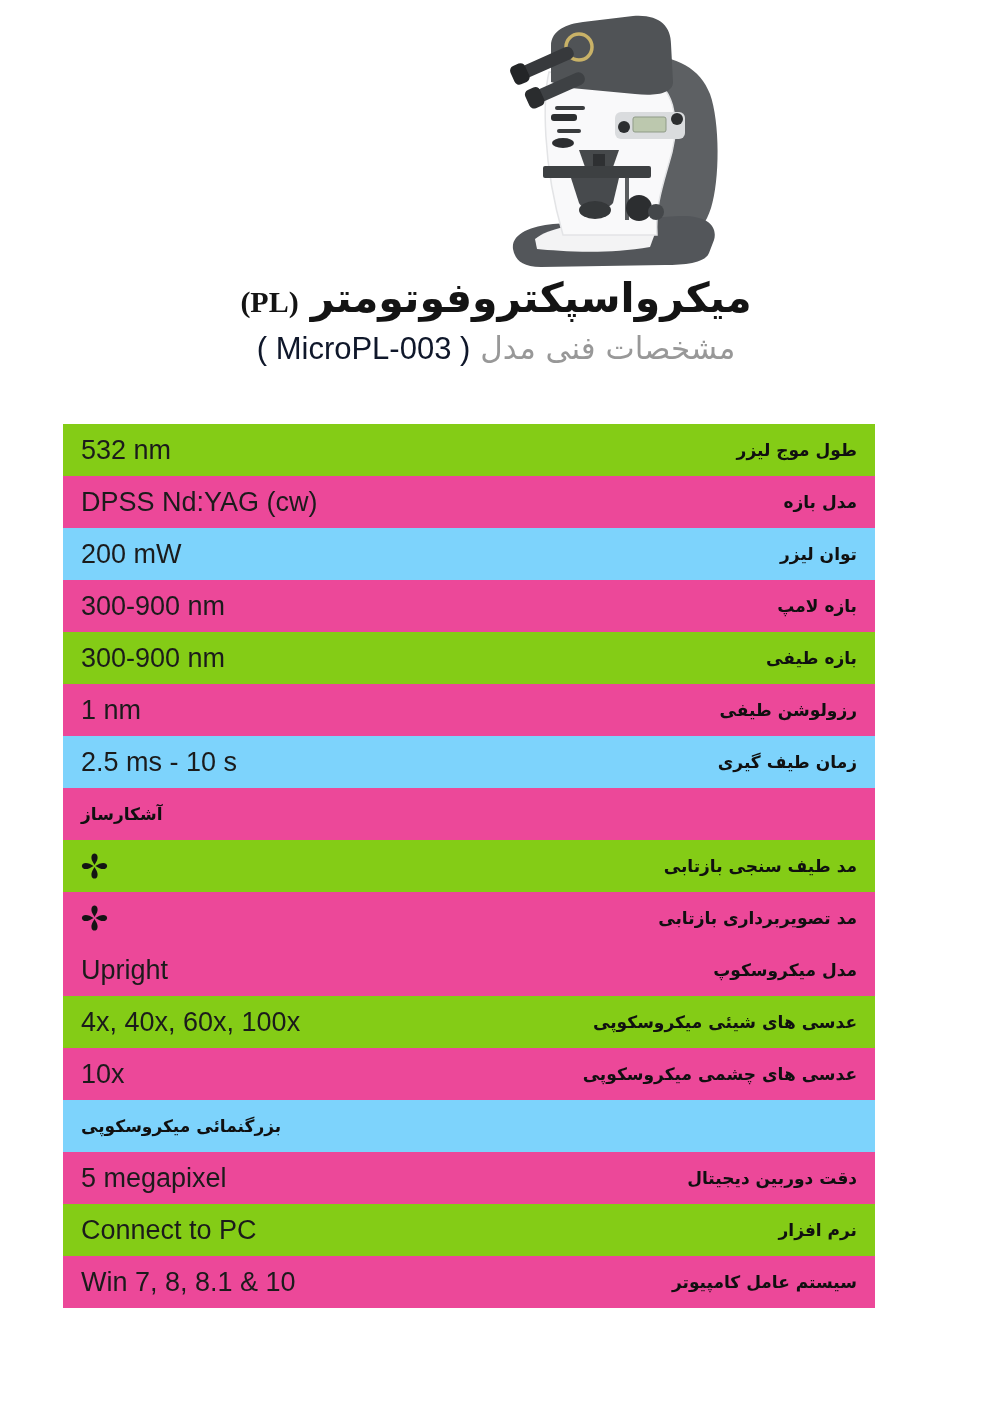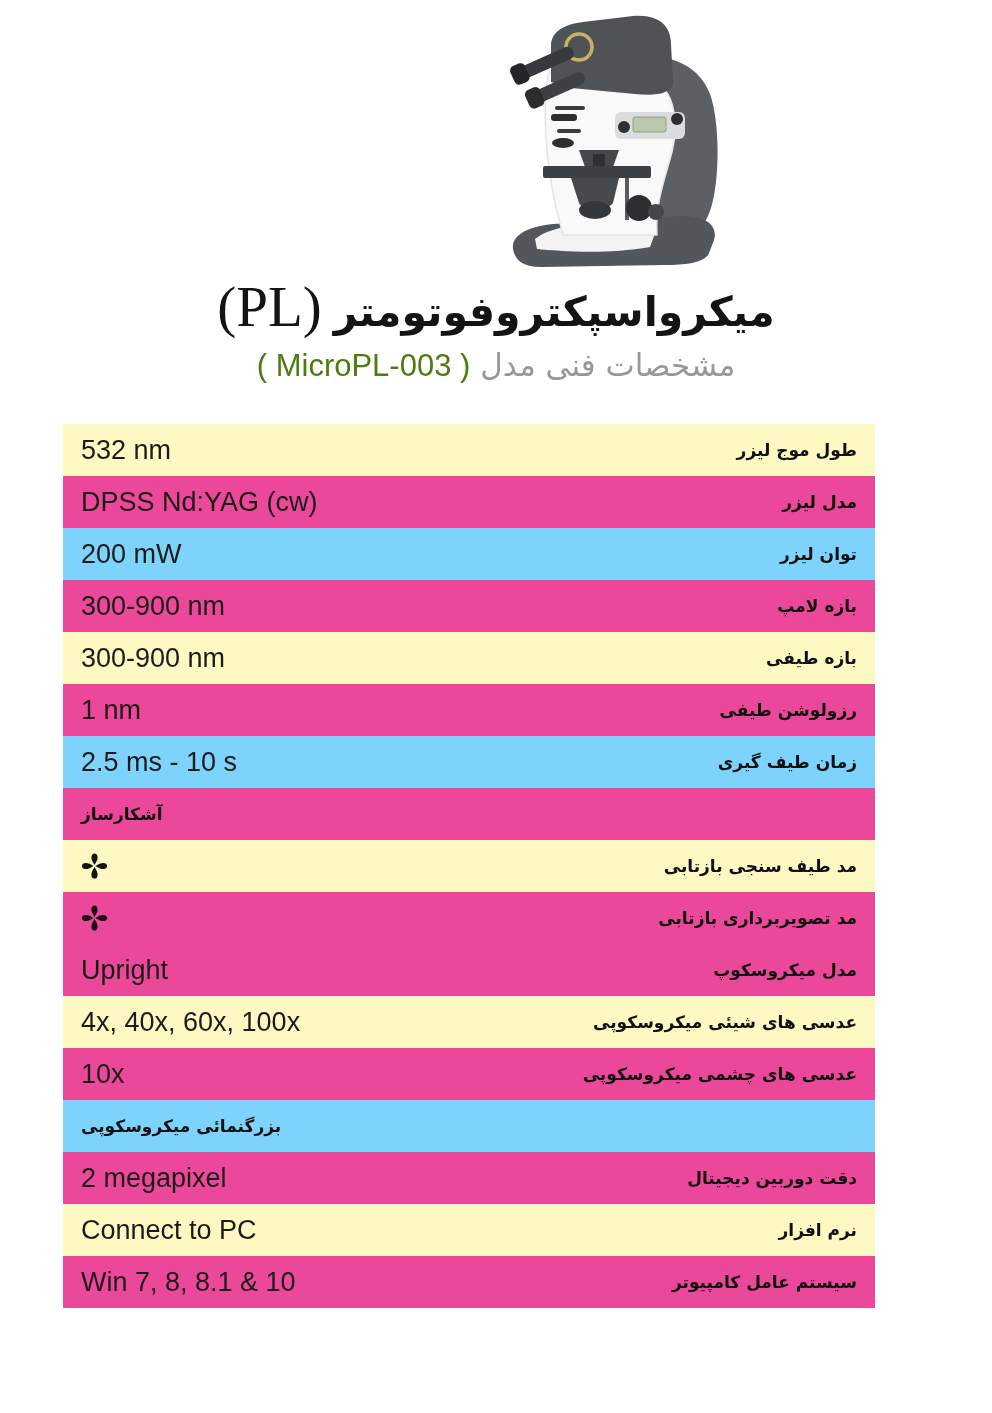--- a/index.html
+++ b/index.html
@@ -3,26 +3,26 @@
 <meta charset="utf-8">
 <style>
   html,body{margin:0;padding:0}
   body{
     width:992px;height:1413px;background:#ffffff;position:relative;overflow:hidden;
     font-family:"DejaVu Sans",sans-serif;color:#161616;
   }
   .hero{position:absolute;left:487px;top:2px;width:262px;height:272px}
   .title-block{position:absolute;top:274px;left:0;width:992px;display:flex;flex-direction:column;align-items:center}
   .title{direction:rtl;display:flex;align-items:baseline;gap:12px;font-size:41px;font-weight:bold;color:#141414}
-  .title .latin{font-family:"Liberation Serif","DejaVu Serif",serif;font-size:57px;font-weight:normal}
+  .title .latin{font-family:"Liberation Serif","DejaVu Serif",serif;font-size:30px;font-weight:bold}
   .subtitle{direction:rtl;display:flex;align-items:baseline;gap:10px;font-size:31px;color:#989898;margin-top:8px;font-weight:500}
-  .subtitle .latin{font-family:"Liberation Sans","DejaVu Sans",sans-serif;color:#4d7c0f}
+  .subtitle .latin{font-family:"Liberation Sans","DejaVu Sans",sans-serif;color:#0f172a}
   .spec-table{position:absolute;left:63px;top:424px;width:812px}
   .row{height:52px;display:flex;align-items:center;justify-content:space-between;padding:0 18px;box-sizing:border-box}
-  .bg-salmon{background:#fef9c3}
+  .bg-salmon{background:#84cc16}
   .bg-gray{background:#7dd3fc}
   .bg-white{background:#ec4899}
   .value{direction:ltr;font-size:27px;color:#1b1b1b;font-family:"Liberation Sans","DejaVu Sans",sans-serif;white-space:nowrap}
   .label{direction:rtl;font-size:17px;font-weight:bold;color:#101010;white-space:nowrap}
   .check-icon{display:block}
 </style>
 </head>
 <body>
 
 <div class="hero">
@@ -84,21 +84,21 @@
 
 <div class="spec-table">
 
   <div class="row bg-salmon">
     <div class="value">532 nm</div>
     <div class="label">طول موج لیزر</div>
   </div>
 
   <div class="row bg-white">
     <div class="value">DPSS Nd:YAG (cw)</div>
-    <div class="label">مدل لیزر</div>
+    <div class="label">مدل بازه</div>
   </div>
 
   <div class="row bg-gray">
     <div class="value">200 mW</div>
     <div class="label">توان لیزر</div>
   </div>
 
   <div class="row bg-white">
     <div class="value">300-900 nm</div>
     <div class="label">بازه لامپ</div>
@@ -165,21 +165,21 @@
   <div class="row bg-white">
     <div class="value">10x</div>
     <div class="label">عدسی های چشمی میکروسکوپی</div>
   </div>
 
   <div class="row bg-gray">
     <div class="label">بزرگنمائی میکروسکوپی</div>
   </div>
 
   <div class="row bg-white">
-    <div class="value">2 megapixel</div>
+    <div class="value">5 megapixel</div>
     <div class="label">دقت دوربین دیجیتال</div>
   </div>
 
   <div class="row bg-salmon">
     <div class="value">Connect to PC</div>
     <div class="label">نرم افزار</div>
   </div>
 
   <div class="row bg-white">
     <div class="value">Win 7, 8, 8.1 &amp; 10</div>

